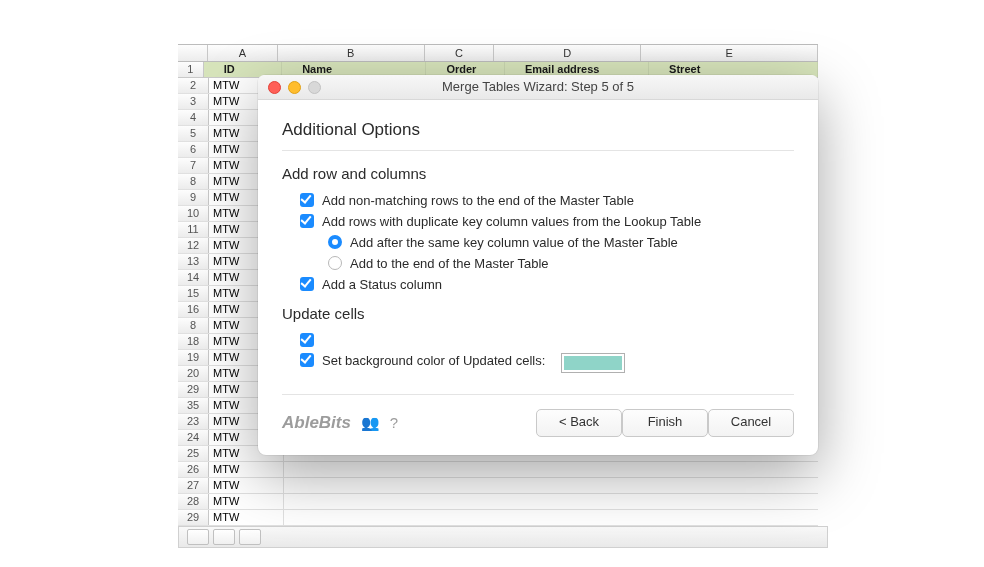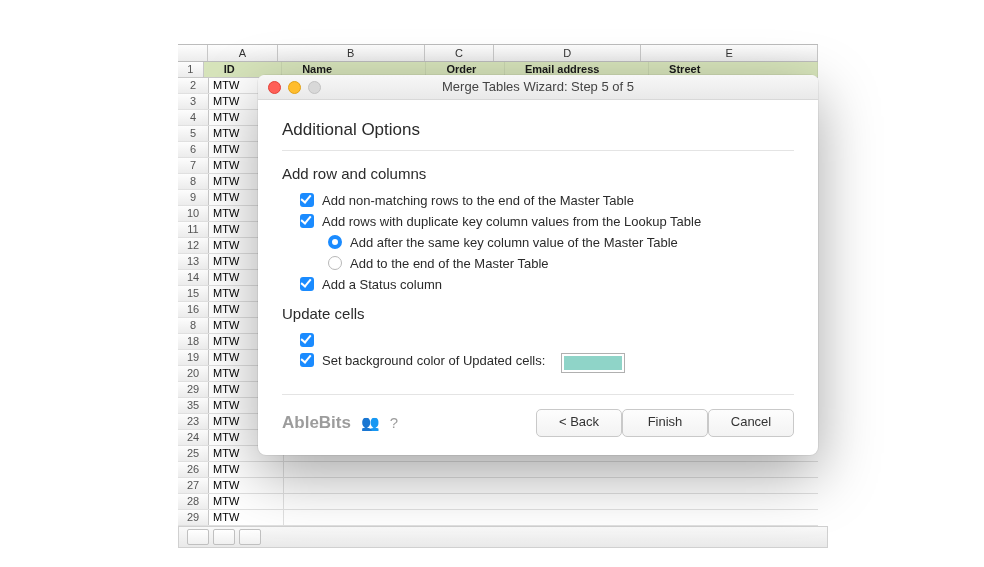--- a/index.html
+++ b/index.html
@@ -36,21 +36,21 @@
 .opt.sub{padding-left:46px}
 .chk{width:14px;height:14px;border-radius:3px;flex-shrink:0;box-sizing:border-box}
 .chk.on{background:#1a8bff;position:relative}
 .chk.on:after{content:"";position:absolute;left:3px;top:0px;width:4px;height:8px;border:solid #fff;border-width:0 2px 2px 0;transform:rotate(40deg)}
 .chk.off{border:1px solid #b8b8b8;background:#fff}
 .rdo{width:14px;height:14px;border-radius:50%;flex-shrink:0;box-sizing:border-box}
 .rdo.on{border:4px solid #1a8bff;background:#fff}
 .rdo.off{border:1px solid #b8b8b8;background:#fff}
 .swatch{display:inline-block;width:62px;height:18px;border:1px solid #b0b0b0;background:#8fd4c8;box-shadow:inset 0 0 0 2px #fff;margin-left:8px;vertical-align:middle}
 .btnbar{display:flex;align-items:center;border-top:1px solid #e4e4e4;margin-top:18px;padding-top:14px}
-.brand{font-weight:bold;color:#9c9c9c;font-size:17px;margin-right:10px}
+.brand{font-style:italic;font-weight:bold;color:#9c9c9c;font-size:17px;margin-right:10px}
 .brandicons{display:flex;gap:10px;color:#9d9d9d;font-size:15px}
 .spacer{flex:1}
 .btn{min-width:84px;height:26px;line-height:24px;text-align:center;border:1px solid #c9c9c9;border-radius:5px;background:linear-gradient(#fdfdfd,#f3f3f3);font-size:13px;color:#333;cursor:default}
 </style>
 </head>
 <body>
 <div class="stage">
 
 <div class="sheet">
   <div class="colheads">

